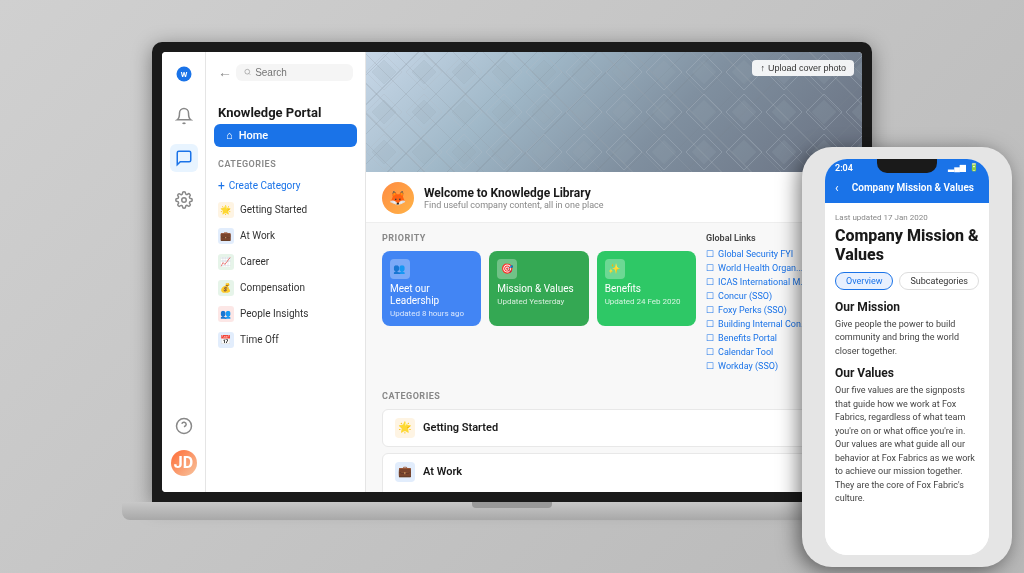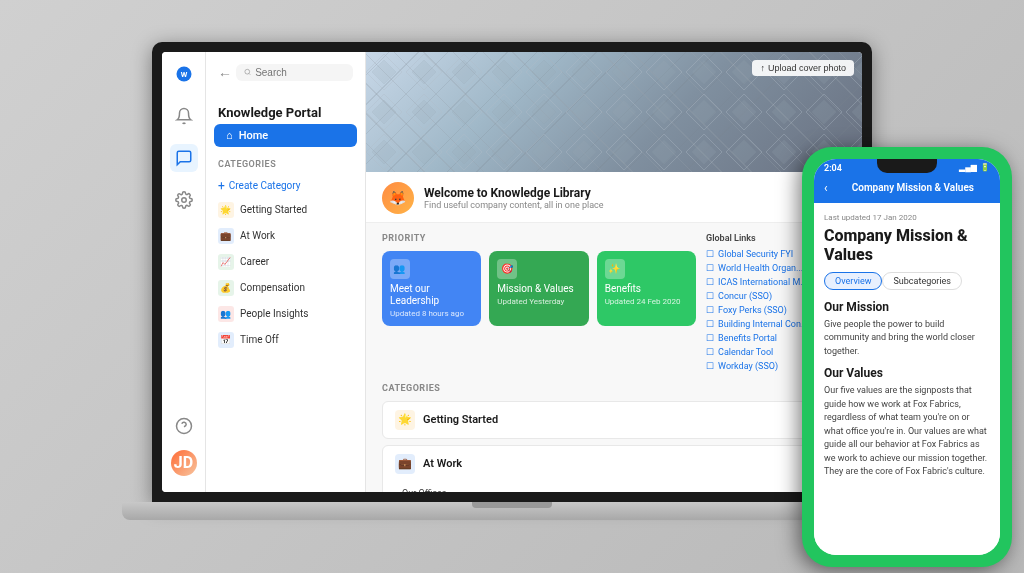--- a/index.html
+++ b/index.html
@@ -497,23 +497,23 @@
     .phone {
       position: absolute;
       right: -20px;
       bottom: -10px;
       width: 210px;
       height: 420px;
       z-index: 2;
     }
 
     .phone-outer {
-      background: #22c55e;
+      background: #e5e5e5;
       border-radius: 30px;
-      padding: 12px 12px;
+      padding: 12px 23px;
       width: 100%;
       height: 100%;
       box-shadow: -4px 4px 20px rgba(0,0,0,0.5);
       position: relative;
     }
 
     .phone-screen {
       background: #fff;
       border-radius: 22px;
       width: 100%;
@@ -590,20 +590,21 @@
     .phone-main-title {
       font-size: 16px;
       font-weight: 800;
       color: #1a1a1a;
       line-height: 1.2;
       margin-bottom: 8px;
     }
 
     .phone-tabs {
       display: flex;
+      gap: 6px;
       margin-bottom: 10px;
     }
 
     .phone-tab {
       padding: 3px 10px;
       border-radius: 20px;
       font-size: 9px;
       cursor: pointer;
       border: 1px solid #ddd;
       color: #333;
@@ -788,21 +789,21 @@
             <div class="welcome-section">
               <div class="welcome-avatar">🦊</div>
               <div class="welcome-text">
                 <h2>Welcome to Knowledge Library</h2>
                 <p>Find useful company content, all in one place</p>
               </div>
             </div>
 
             <div class="content-scroll">
 
-              <div style="display:flex;gap:10px;margin-bottom:10px;">
+              <div style="display:flex;gap:10px;margin-bottom:18px;">
 
                 <div style="flex:1;">
                   <div class="section-label">PRIORITY</div>
                   <div class="priority-cards" id="priority-cards-container">
                       <div class="priority-card blue">
     <div class="priority-card-icon">👥</div>
     <h4>Meet our Leadership</h4>
     <div class="updated">Updated 8 hours ago</div>
   </div>
                       <div class="priority-card green">

